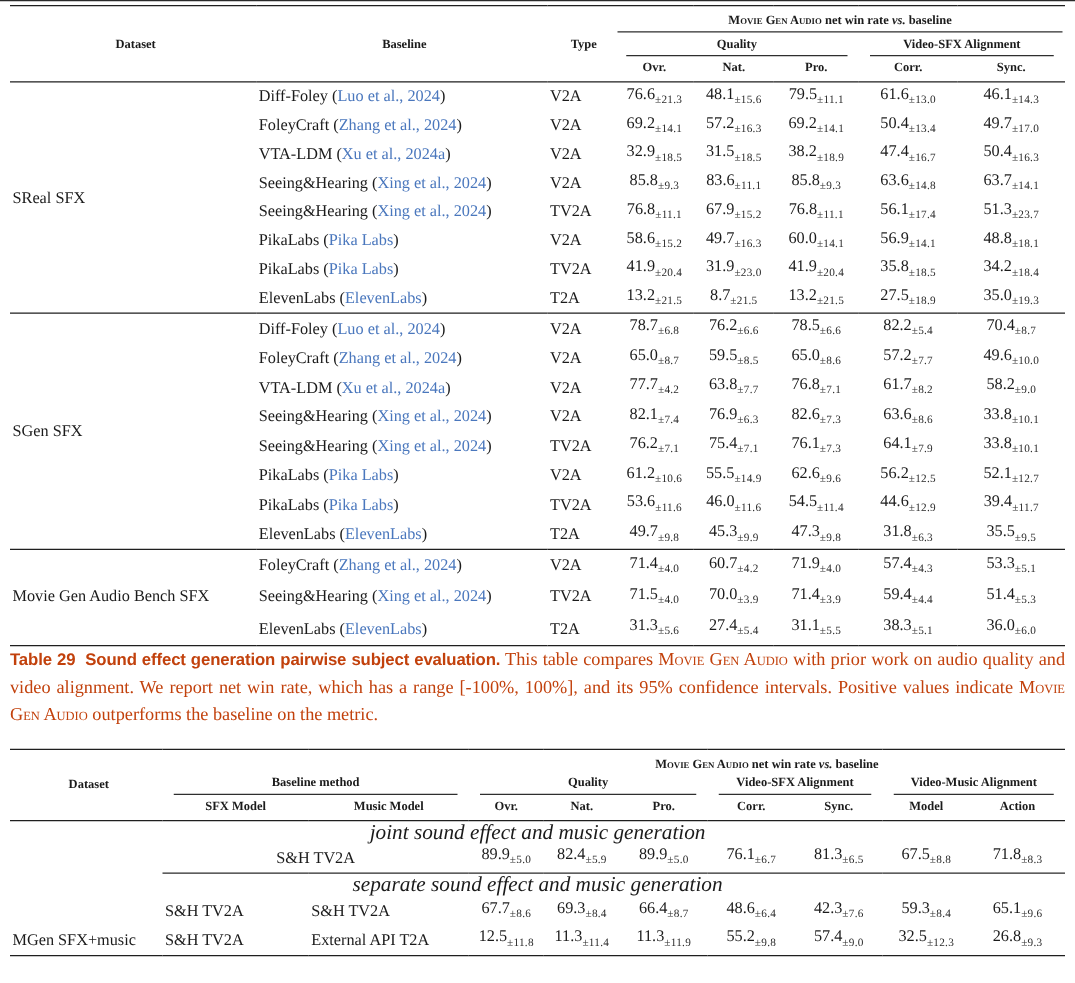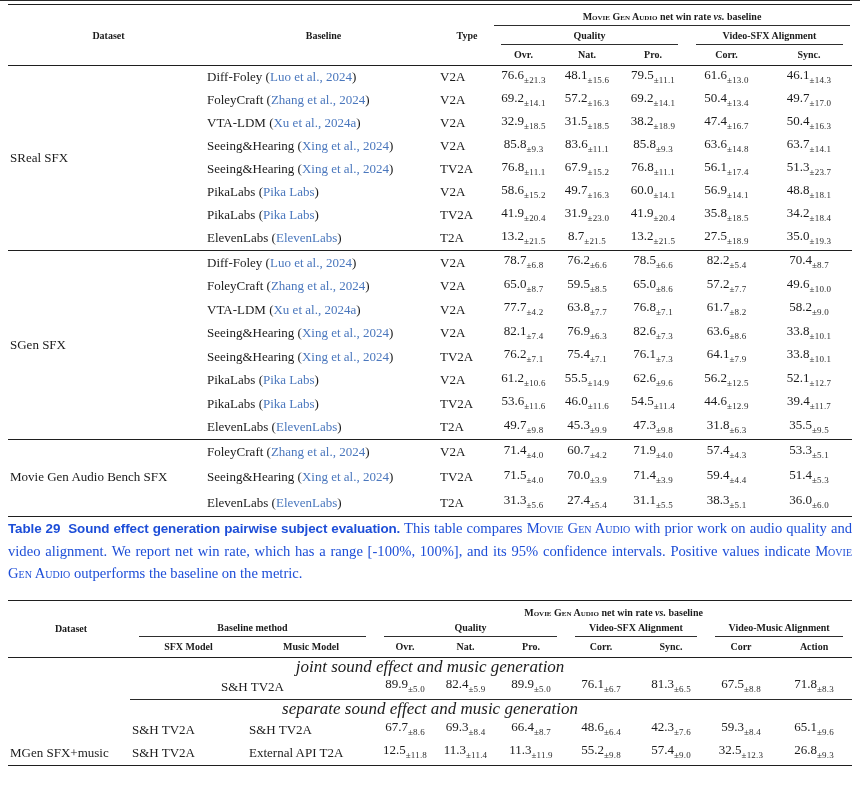--- a/index.html
+++ b/index.html
@@ -39,21 +39,21 @@
   .cite { color: var(--cite, #4a77bd); }
   td.seclabel { text-align: center; font-style: italic; font-size: 17px; }
   td.joint-model { text-align: center; }
   .rule-under { border-bottom: 1px solid #2a2a2a; }
 
   .sc { font-variant: small-caps; }
   i { font-style: italic; }
 
   p.caption {
     width: 844px; margin: 0; text-align: justify;
-    font-size: 14.6px; line-height: 22px; color: #1d4ed8;
+    font-size: 14.6px; line-height: 22px; color: #c2410c;
   }
   .cap-29 { margin-top: 23px; }
   .cap-label, .cap-title {
     font-family: "Liberation Sans", sans-serif; font-weight: bold;
     font-size: 13.4px; letter-spacing: -0.1px;
   }
   .cap-label { margin-right: 8px; }
   .t30-wrap { margin-top: 16px; }
 </style>
 </head>
@@ -319,21 +319,21 @@
             </th>
       </tr>
       <tr class="subhead">
         <th class="sub-left">SFX Model</th>
         <th class="sub-left">Music Model</th>
         <th>Ovr.</th>
         <th>Nat.</th>
         <th>Pro.</th>
         <th>Corr.</th>
         <th>Sync.</th>
-        <th>Corr</th>
+        <th>Model</th>
         <th>Action</th>
       </tr>
     </thead>
   <tbody class="section tight">
           <tr>
             <td colspan="10" class="seclabel">joint sound effect and music generation</td>
           </tr>
           <tr>
             <td class="dataset"></td>
             <td colspan="2" class="joint-model rule-under">S&amp;H TV2A</td>

